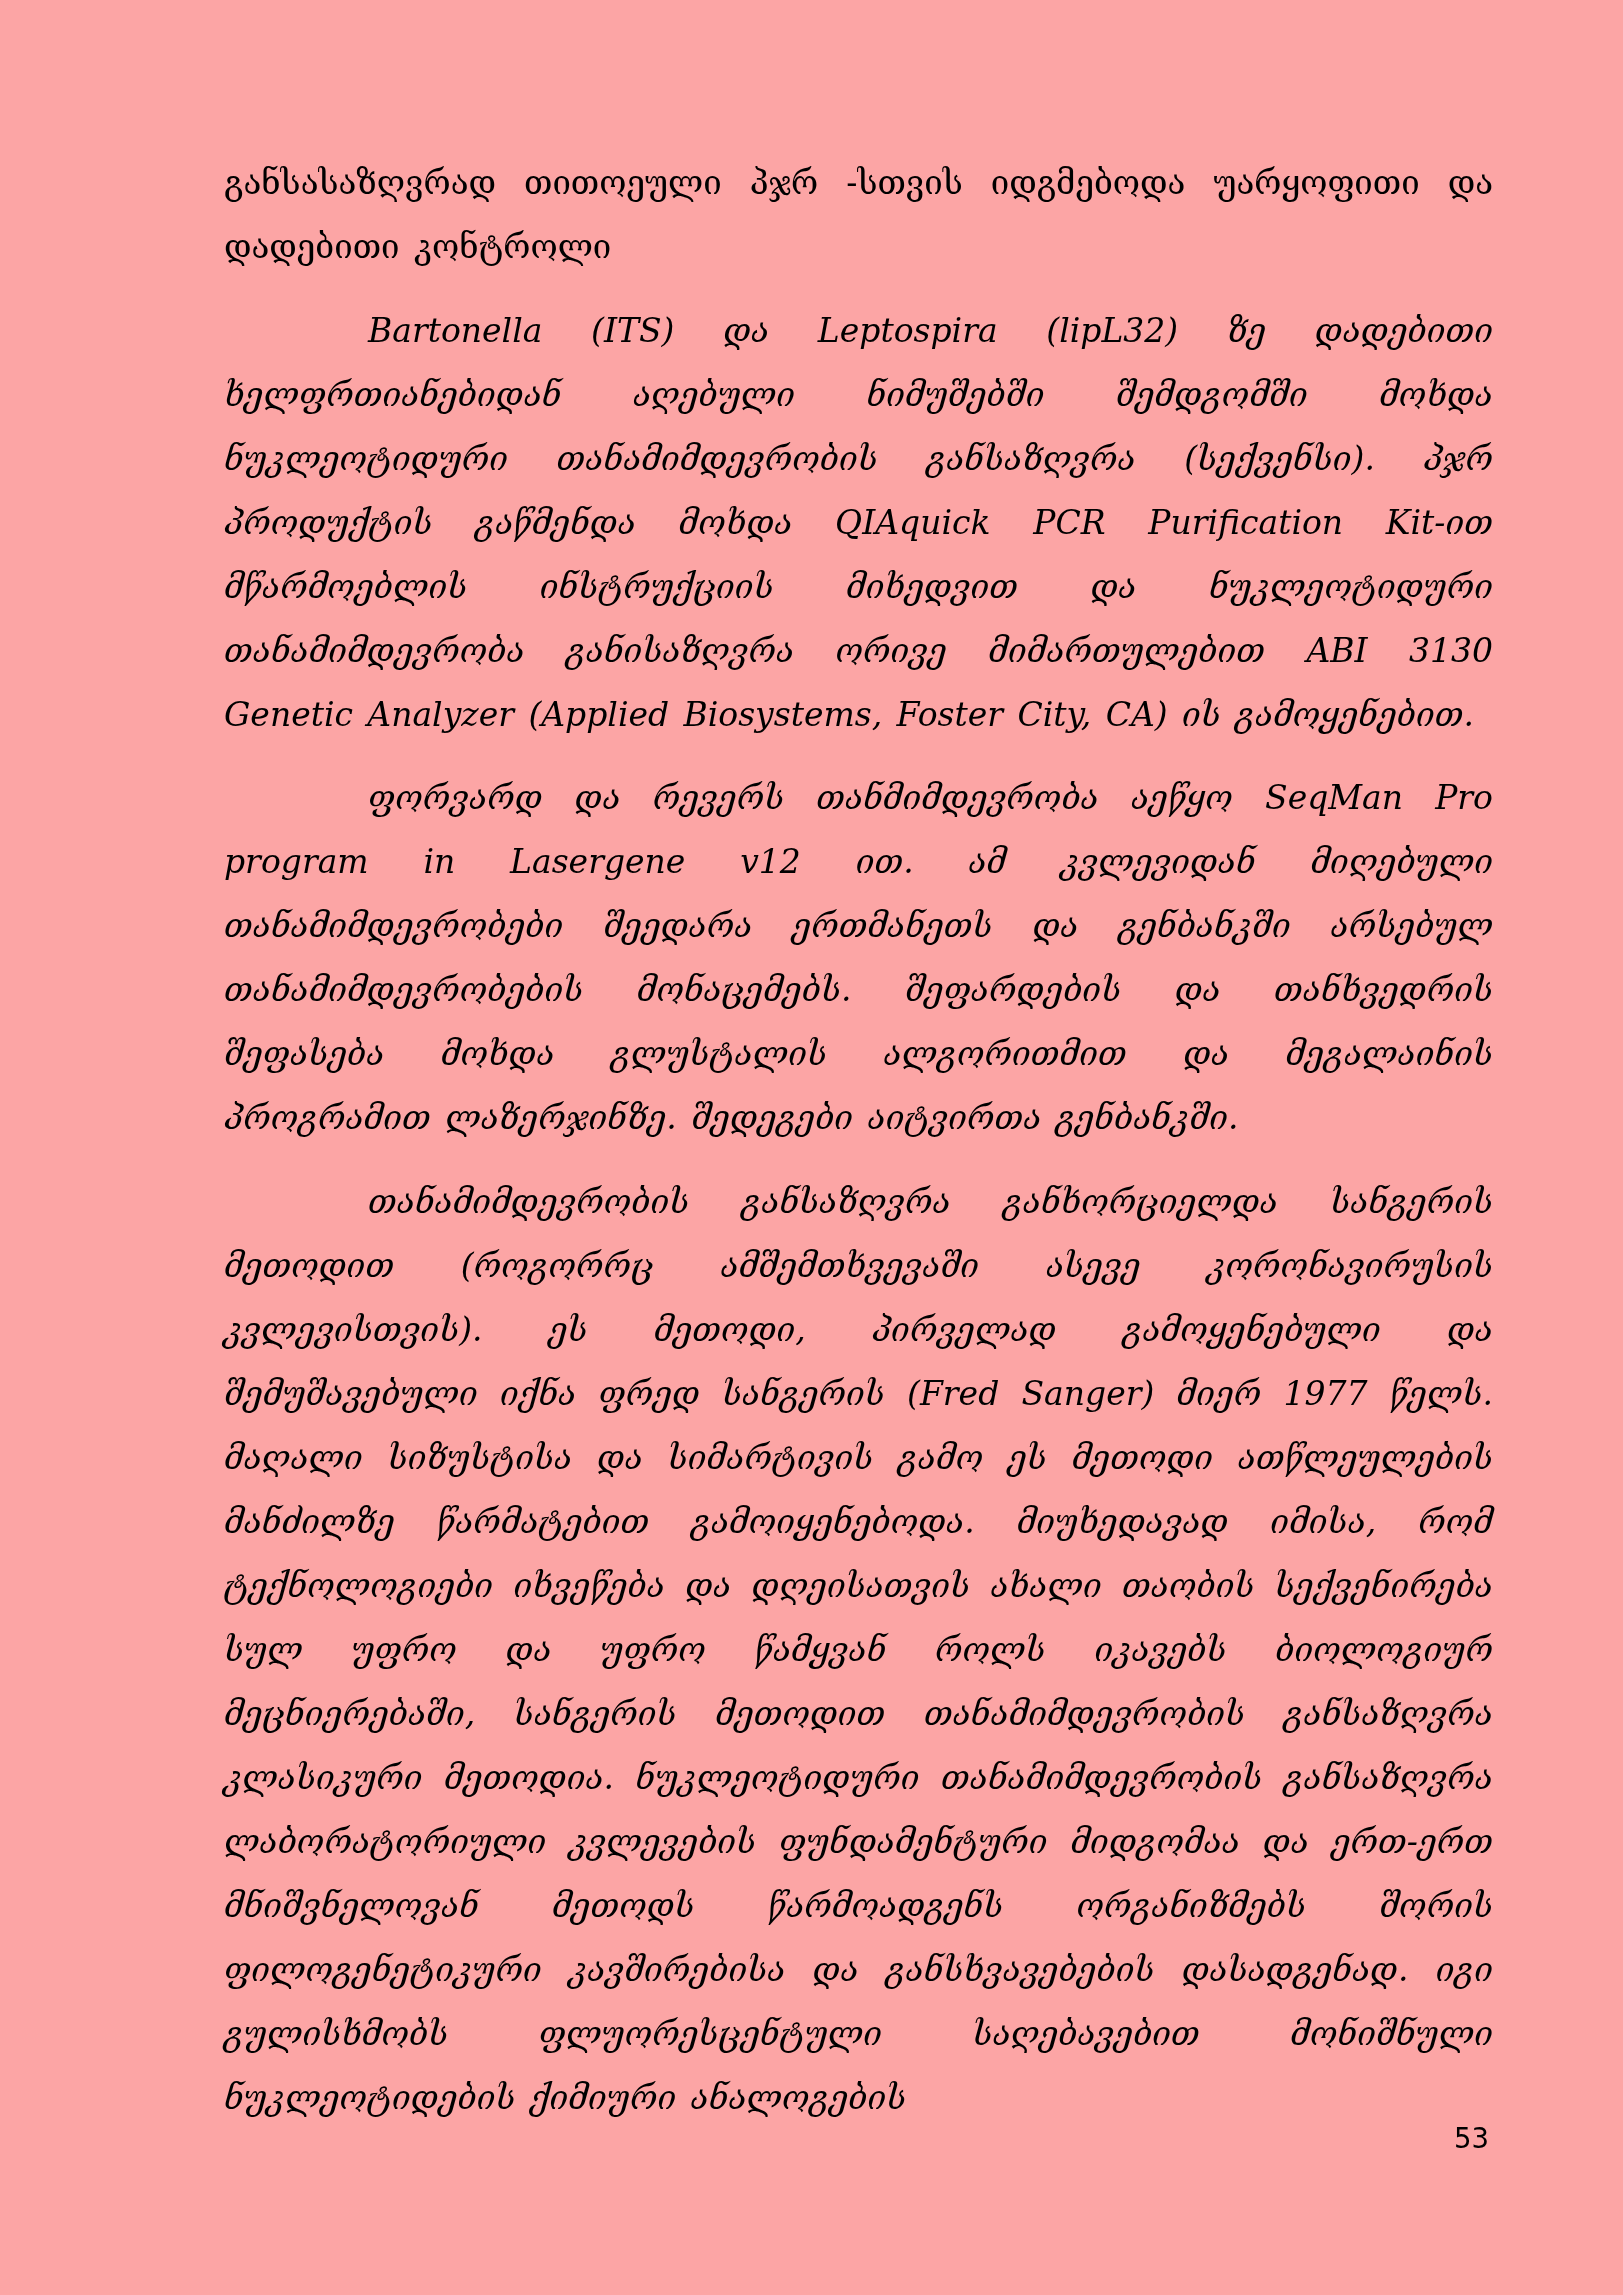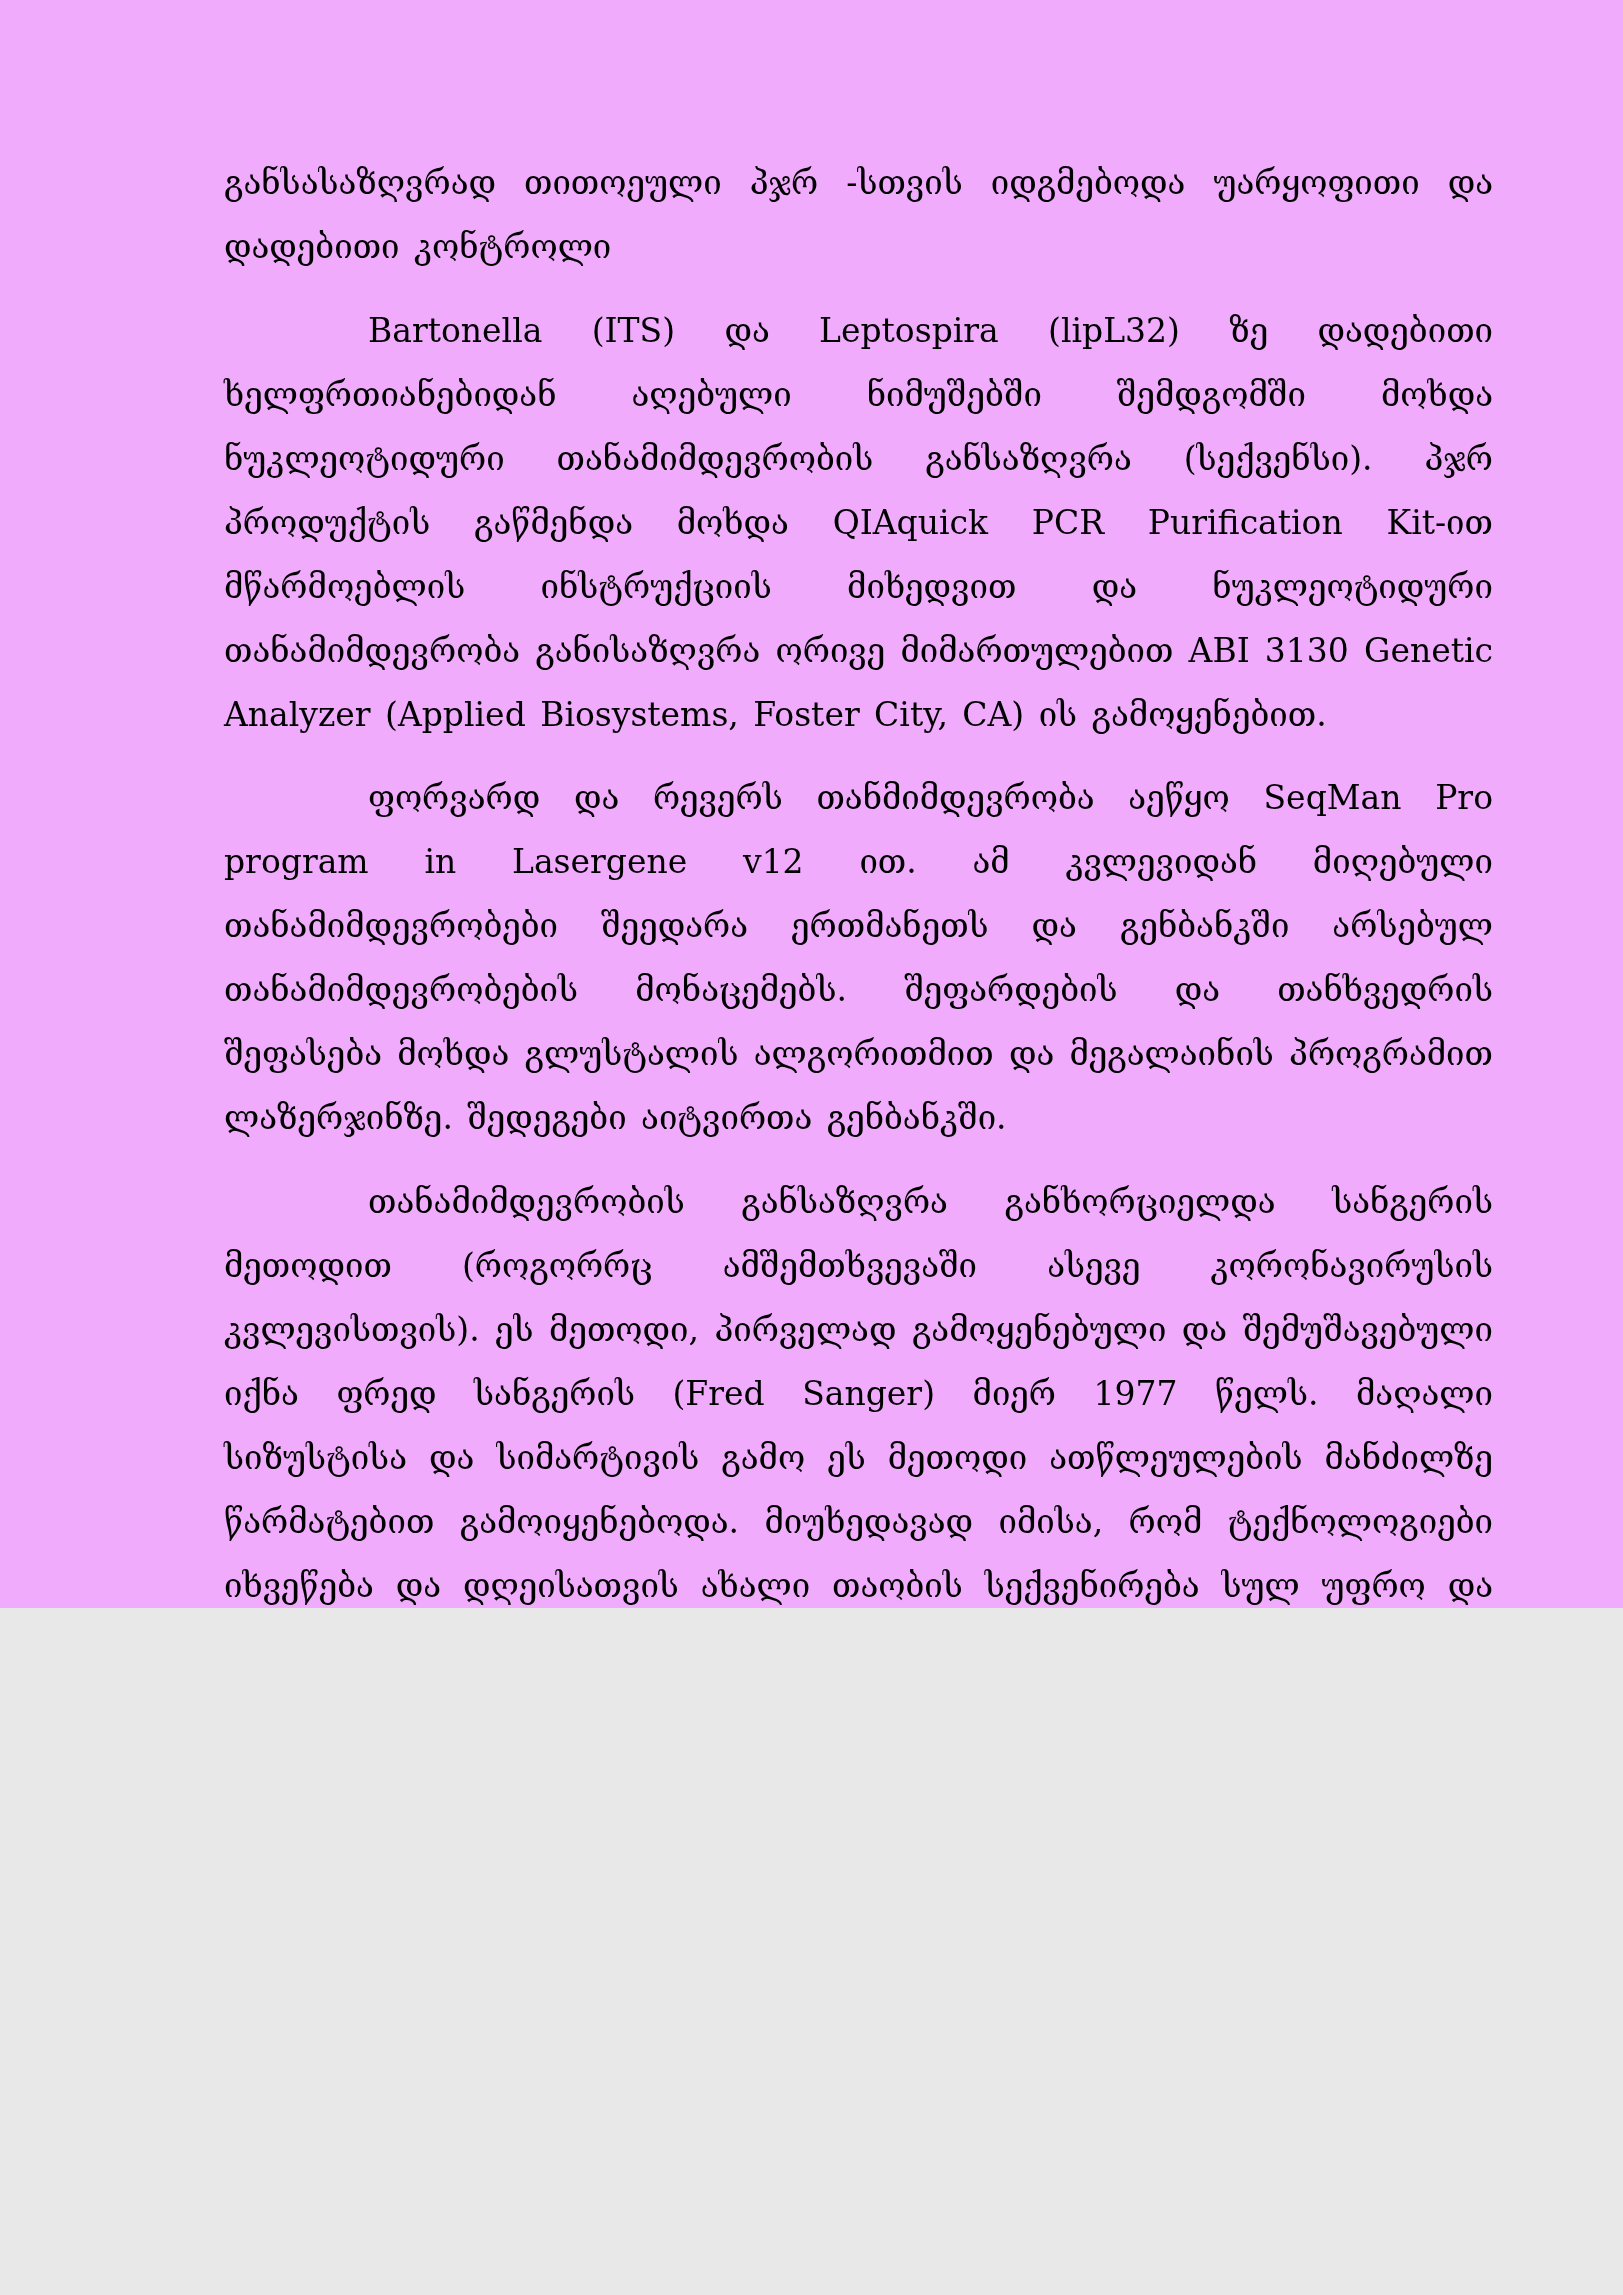--- a/index.html
+++ b/index.html
@@ -3,23 +3,23 @@
 <meta charset="utf-8">
 <style>
   html, body {
     margin: 0;
     padding: 0;
     background: #e8e8e8;
   }
   .page {
     position: relative;
     width: 1623px;
-    height: 1608px;
+    height: 2295px;
     margin: 0 auto;
-    background: #f0abfc;
+    background: #fca5a5;
     font-family: "DejaVu Serif", "DejaVu Sans", serif;
     color: #000000;
     overflow: hidden;
   }
   .content {
     position: absolute;
     top: 151px;
     left: 224px;
     width: 1269px;
   }
@@ -28,20 +28,21 @@
     line-height: 64px;
     text-align: justify;
     margin: 0 0 19.6px 0;
     word-spacing: 3.9px;
   }
   .no-indent {
     text-indent: 0;
   }
   .indent {
     text-indent: 144px;
+    font-style: italic;
   }
   .section-heading {
     font-size: 34px;
     line-height: 65px;
     font-weight: bold;
     font-style: italic;
     text-align: left;
     margin: 92px 0 62px 0;
   }
   .page-number {

